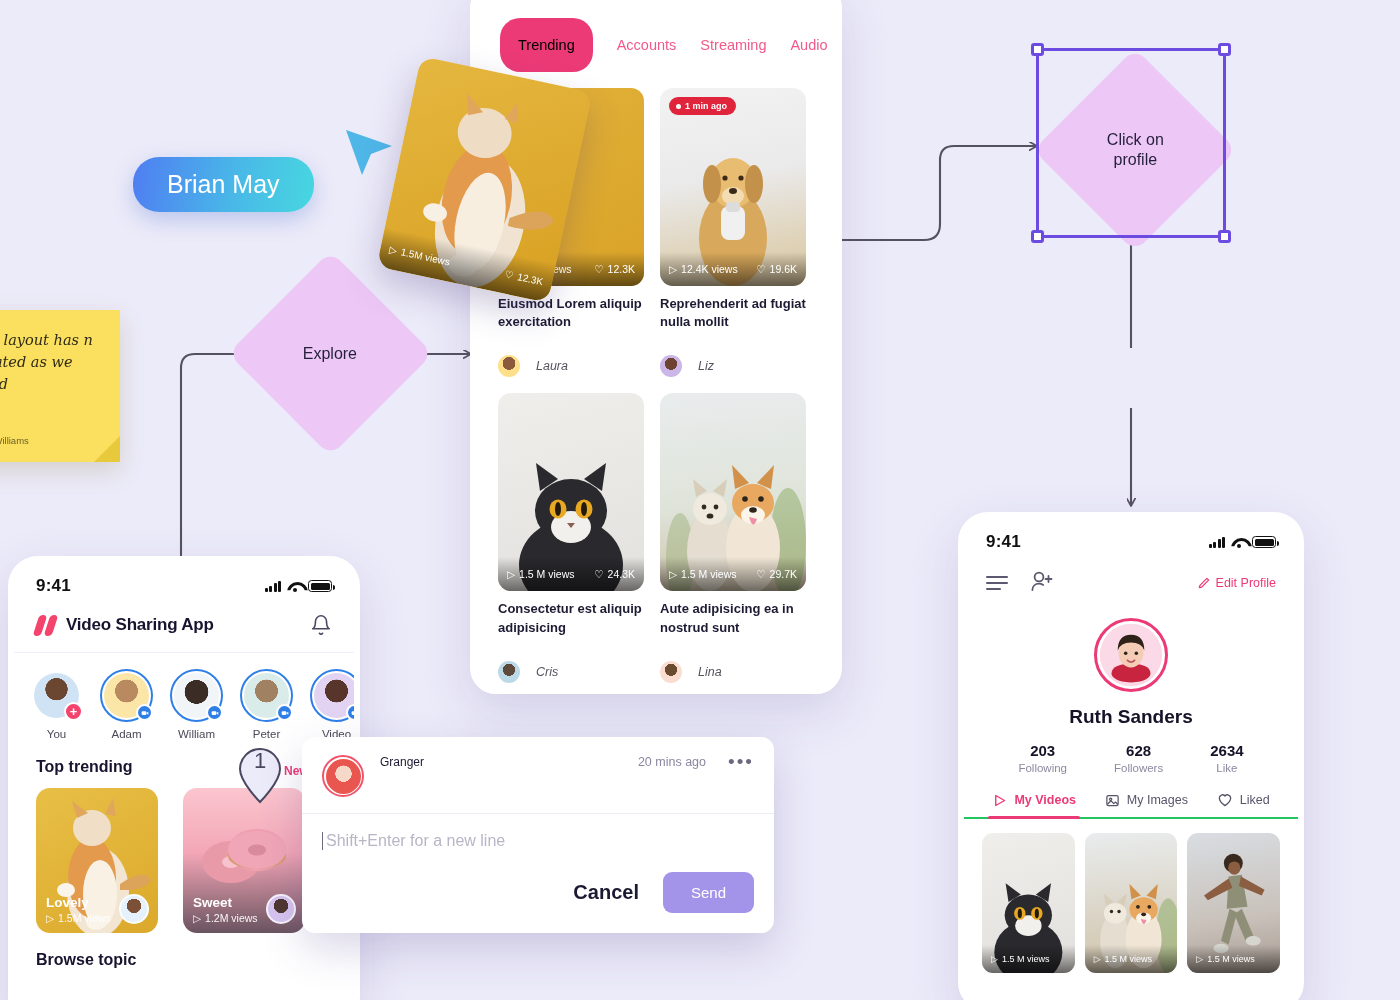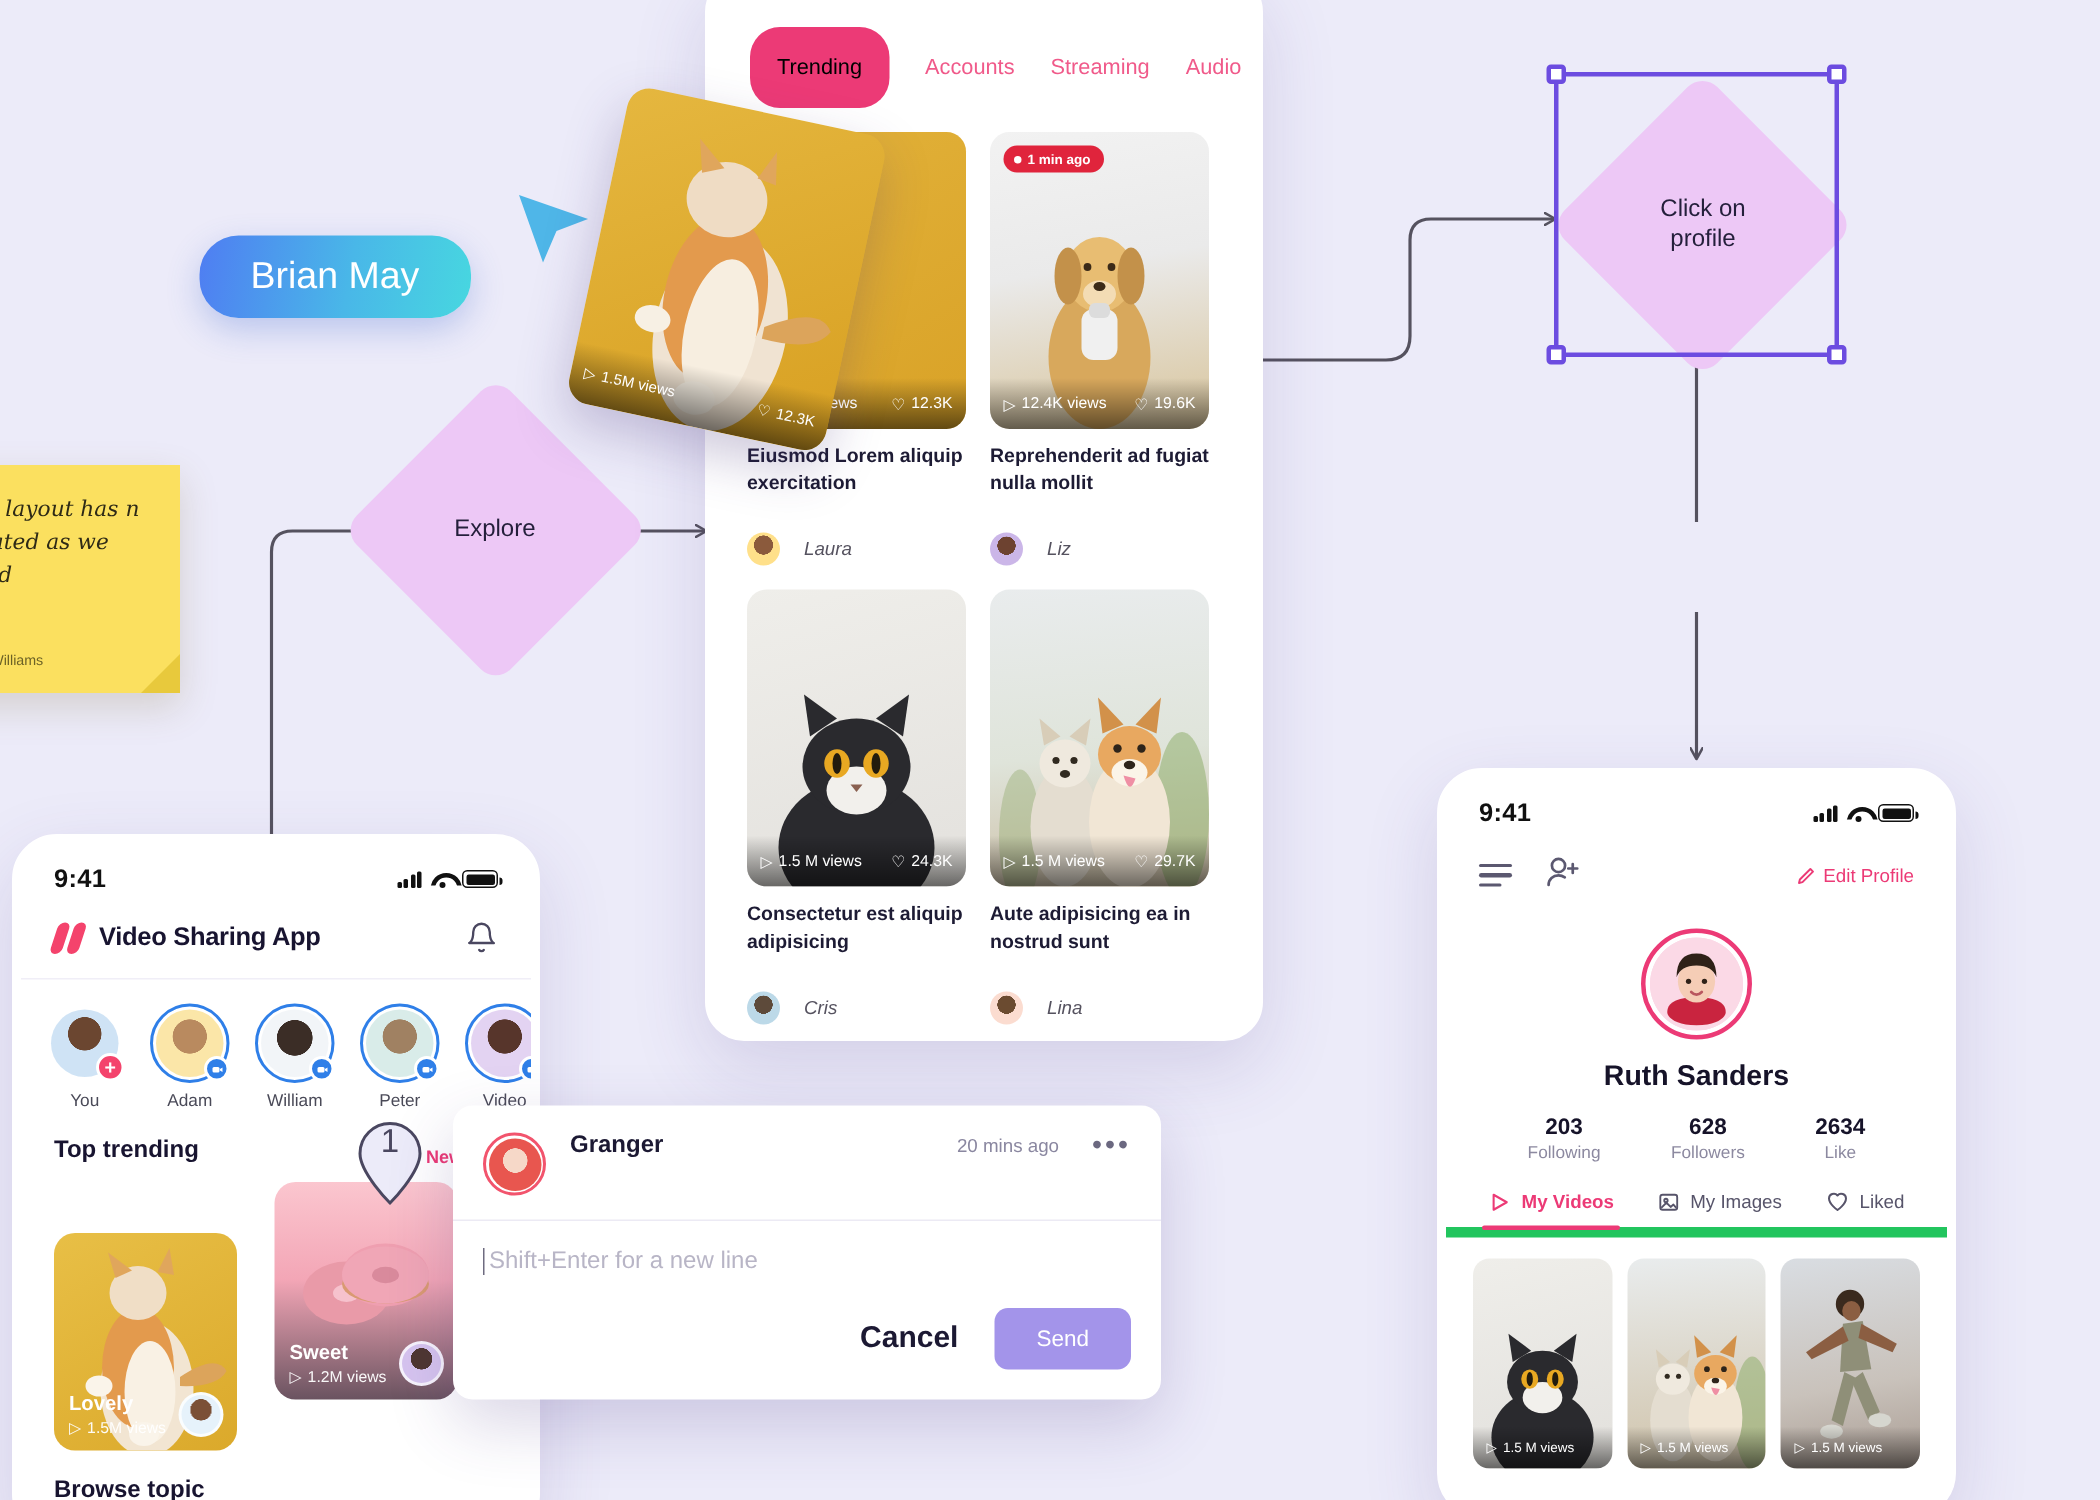--- a/index.html
+++ b/index.html
@@ -112,21 +112,21 @@
   .edit-prof { color:#ec3a76;font-size:12.5px;font-weight:500;display:flex;align-items:center;gap:5px;}
   .avatar-big { width:74px;height:74px;border-radius:50%;margin:22px auto 0;position:relative;
     border:3px solid #ec3a76; padding:3px; }
   .avatar-big .inner{width:100%;height:100%;border-radius:50%;overflow:hidden;background:#fad6e4;}
   .prof-name { text-align:center;font-size:19px;font-weight:bold;color:#161329;margin-top:14px;}
   .stats { display:flex;justify-content:center;gap:47px;margin-top:14px;}
   .stat { text-align:center; }
   .stat .num{font-size:15px;font-weight:bold;color:#161329;}
   .stat .lab{font-size:11.5px;color:#8c89a0;margin-top:3px;}
   .ptabs { display:flex;justify-content:space-around;margin-top:18px;padding:0 14px;
-    border-bottom:7px solid #22c55e;}
+    border-bottom:2px solid #22c55e;}
   .ptab { display:flex;align-items:center;gap:7px;font-size:12.5px;color:#57546a;
     padding-bottom:9px;position:relative;}
   .ptab.active { color:#ec3a76;font-weight:bold;}
   .ptab.active::after{content:"";position:absolute;left:-4px;right:-4px;bottom:-1.5px;height:3px;
     background:#ec3a76;border-radius:2px;}
   .pgrid { display:flex;gap:10px;padding:14px 18px 0;}
   .pcell { width:98px;height:140px;border-radius:11px;overflow:hidden;position:relative;background:#ccc;}
   .pcell .gbar{height:28px;font-size:9px;justify-content:flex-start;}
 
   
@@ -175,21 +175,21 @@
   
   #comment-card { position:absolute;left:302px;top:737px;width:472px;
     background:#fff;border-radius:13px;box-shadow:0 16px 44px rgba(70,50,130,.2);
     overflow:hidden;z-index:30;}
   .cm-head { display:flex;align-items:flex-start;gap:16px;padding:18px 20px 16px;}
   .cm-av { width:42px;height:42px;border-radius:50%;border:2.5px solid #f2546d;
     padding:1.5px;flex:none;}
   .cm-av .in{width:100%;height:100%;border-radius:50%;background:#ffe7ea;overflow:hidden;}
   .cm-body { flex:1; }
   .cm-row { display:flex;align-items:center;justify-content:space-between;}
-  .cm-name { font-size:16px;font-weight:bold;color:#1c1933;}
+  .cm-name { font-size:12px;font-weight:normal;color:#1c1933;}
   .cm-right { display:flex;align-items:center;gap:22px;}
   .cm-time { font-size:12.5px;color:#8a87a0;}
   .cm-dots { font-size:19px;color:#6b6880;letter-spacing:2px;line-height:10px;}
   .cm-msg { margin-top:11px;font-size:16px;color:#1c1933;display:flex;align-items:center;gap:11px;}
   .cm-mention { background:#cfe0fb;color:#2f6fd0;padding:3px 8px;border-radius:4px;font-weight:500;}
   .cm-input { border-top:1px solid #eceaf4; padding:18px 20px 0;}
   .cm-ph { font-size:16px;color:#b8b5c6;border-left:1.6px solid #6e6b80;padding-left:3px;}
   .cm-actions { display:flex;justify-content:flex-end;align-items:center;gap:24px;
     padding:22px 20px 20px;}
   .btn-cancel { font-size:20px;font-weight:bold;color:#1c1933;background:none;border:none;}
@@ -480,21 +480,21 @@
           </span>
         </div>
         <div class="name">Video</div>
       </div>
 
     </div>
 
     <div class="sec-title">Top trending</div>
 
     <div class="trending-row">
-      <div class="tcard" style="background:linear-gradient(150deg,#e8bf46,#dba92b);margin-top:34px;">
+      <div class="tcard" style="background:linear-gradient(150deg,#e8bf46,#dba92b);">
         <svg viewBox="0 0 122 145" style="position:absolute;inset:0;width:100%;height:100%">
           <ellipse cx="62" cy="104" rx="31" ry="45" fill="#f2e5d2"></ellipse>
           <ellipse cx="56" cy="90" rx="24" ry="40" fill="#e39a4d"></ellipse>
           <ellipse cx="64" cy="106" rx="17" ry="34" fill="#f9f1e4"></ellipse>
           <ellipse cx="56" cy="40" rx="19" ry="18" fill="#f0dec6"></ellipse>
           <path d="M41,30 L36,13 L52,25 Z" fill="#e0a65c"></path>
           <path d="M69,26 L77,10 L80,28 Z" fill="#e0a65c"></path>
           <path d="M84,96 q24,-16 31,-4 q-6,11 -31,10 Z" fill="#dca45b"></path>
           <ellipse cx="30" cy="102" rx="9" ry="7" fill="#faf4ea"></ellipse>
           <ellipse cx="60" cy="134" rx="10" ry="8" fill="#faf4ea"></ellipse>

